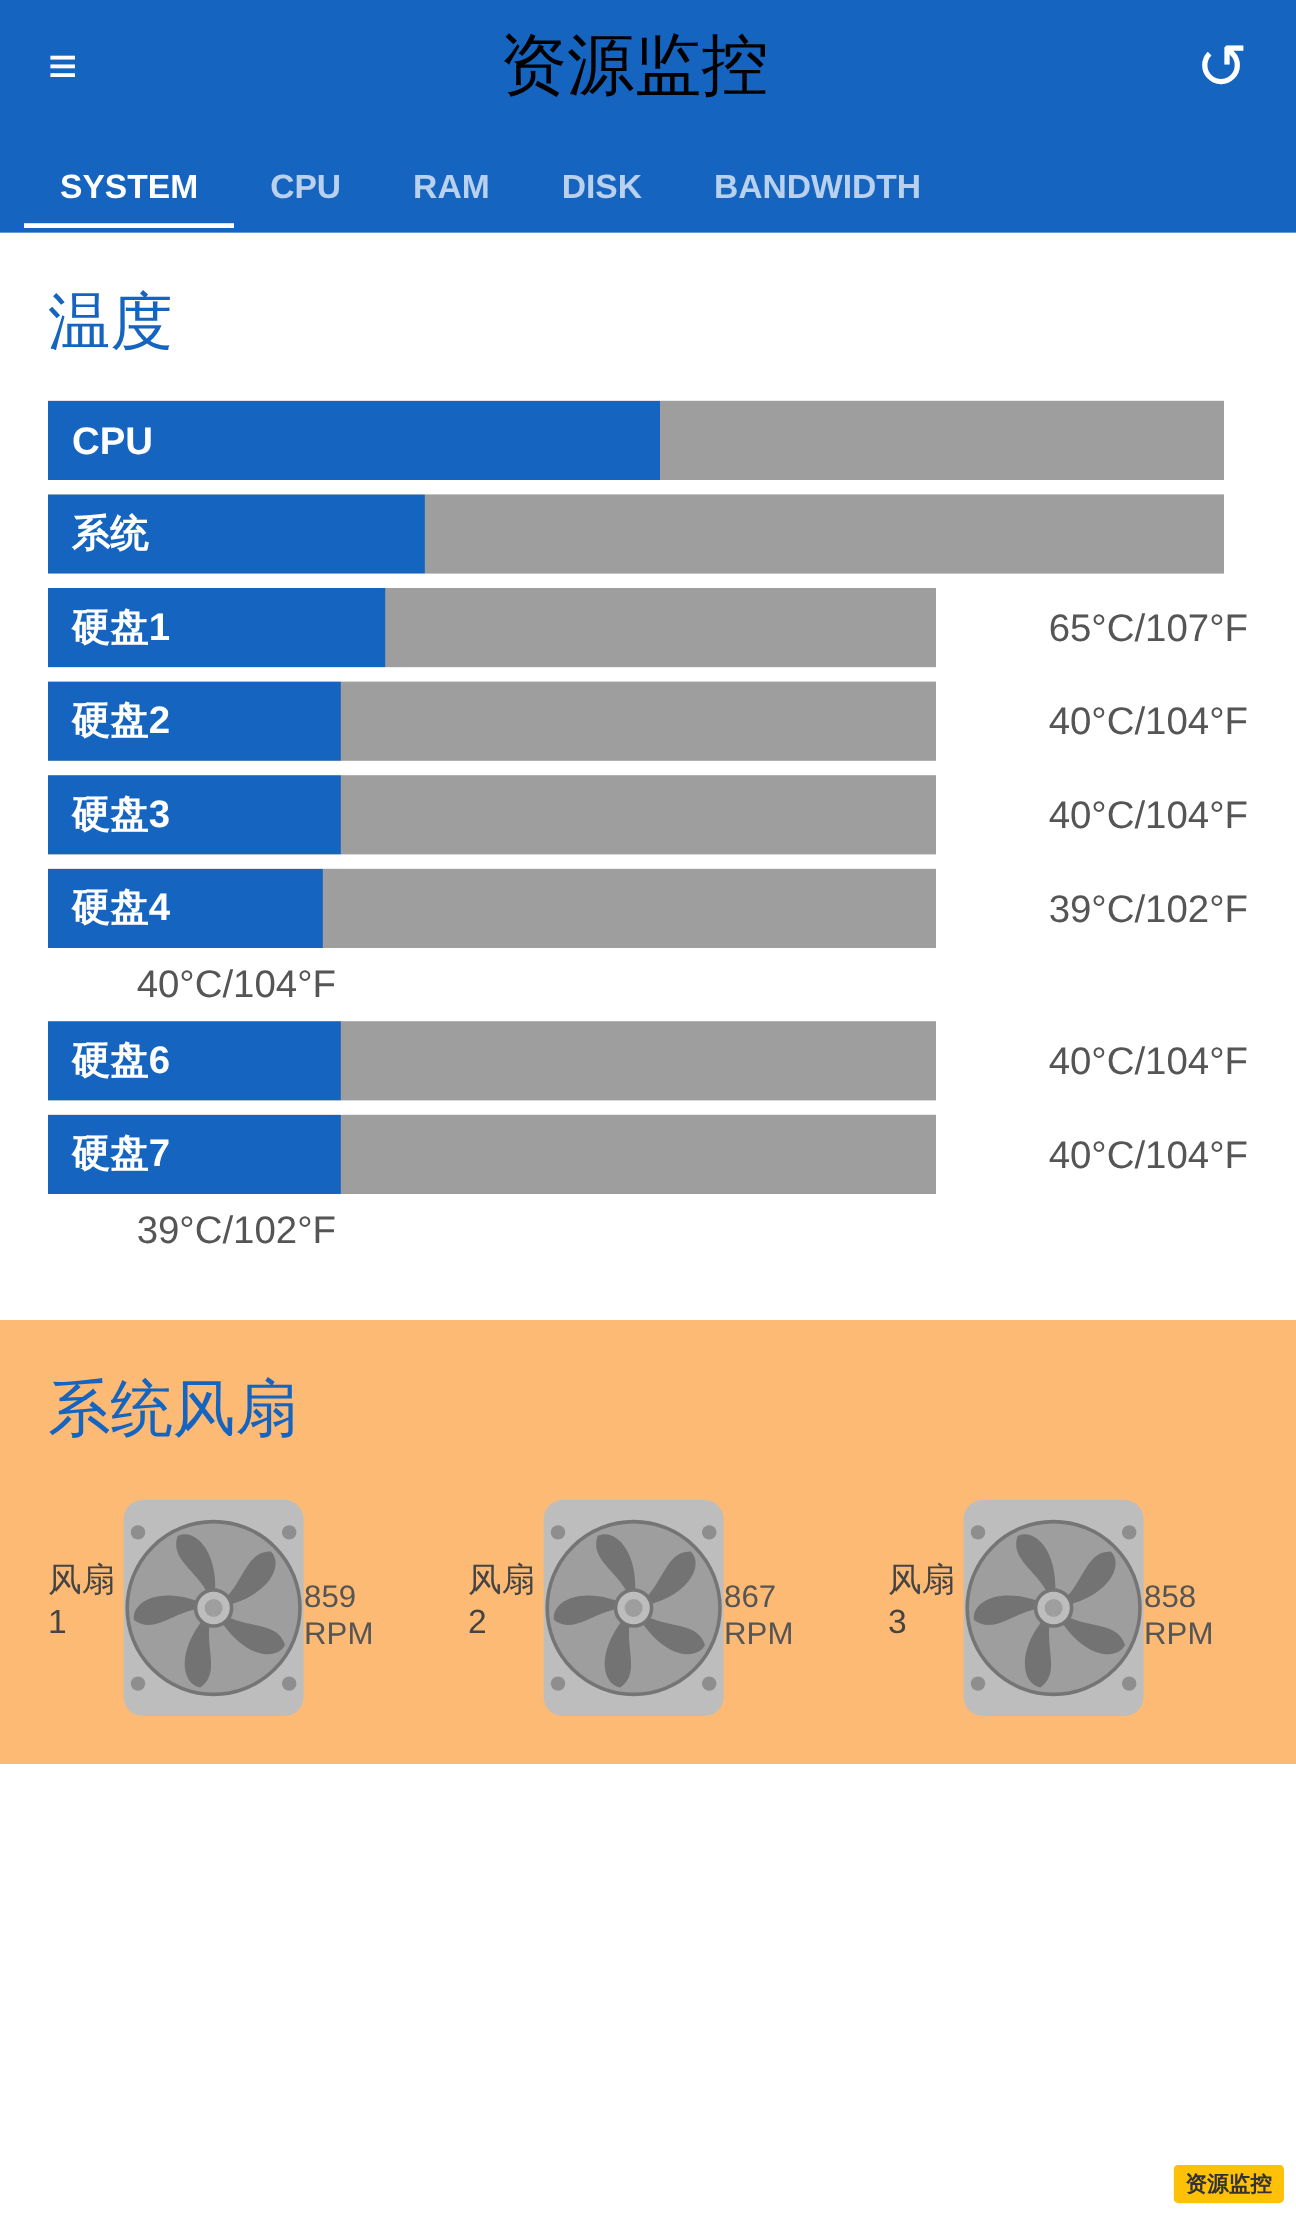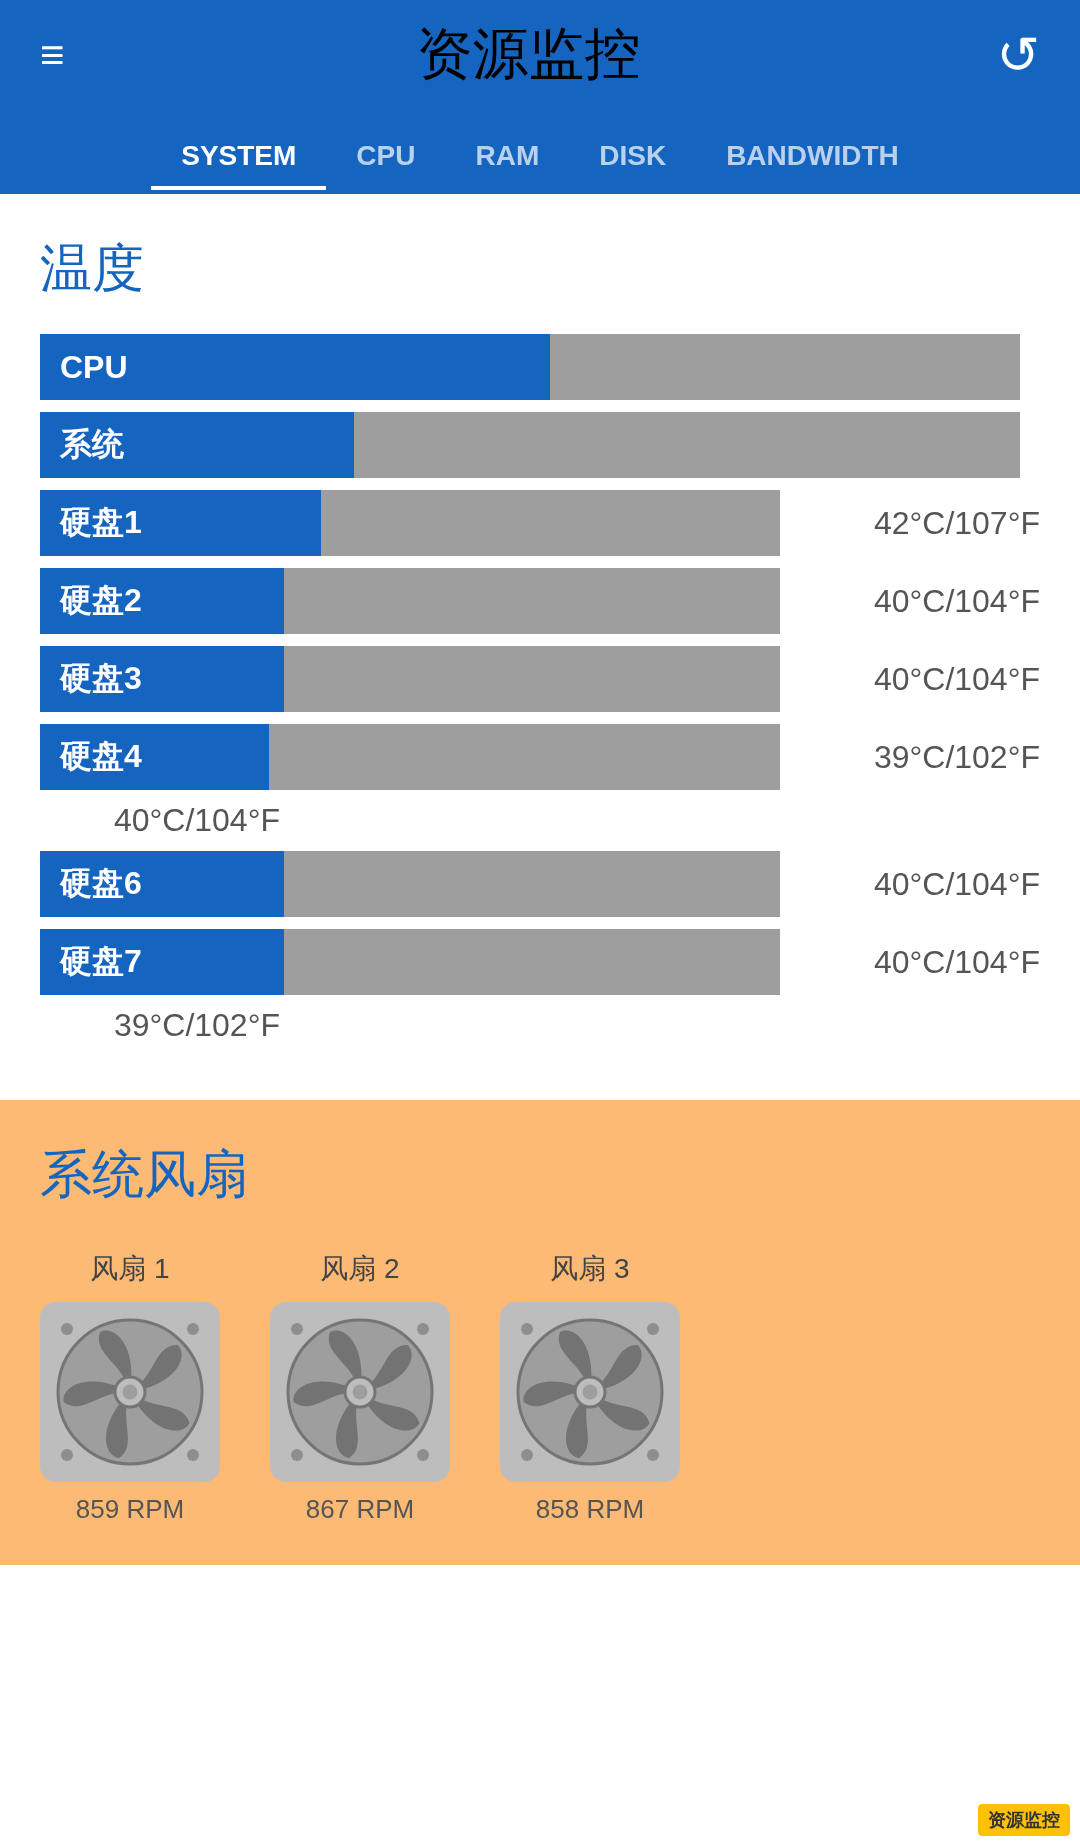--- a/index.html
+++ b/index.html
@@ -40,21 +40,20 @@
       cursor: pointer;
     }
 
     
     .tabs {
       background: #1565C0;
       display: flex;
       align-items: flex-end;
       padding: 0 20px;
       height: 80px;
-      justify-content: center;
     }
     .tab {
       color: rgba(255,255,255,0.7);
       font-size: 28px;
       font-weight: bold;
       padding: 10px 30px 14px 30px;
       cursor: pointer;
       text-transform: uppercase;
       border-bottom: 4px solid transparent;
     }
@@ -131,21 +130,21 @@
       font-weight: normal;
       margin-bottom: 40px;
     }
     .fans-container {
       display: flex;
       gap: 50px;
       align-items: flex-start;
     }
     .fan-item {
       display: flex;
-      flex-direction: column;
+      flex-direction: row;
       align-items: center;
     }
     .fan-label {
       color: #444444;
       font-size: 28px;
       margin-bottom: 14px;
     }
     .fan-icon-wrapper {
       width: 180px;
       height: 180px;
@@ -215,21 +214,21 @@
           <span class="temp-label">系统</span>
         </div>
       </div>
     </div>
       <div class="temp-row">
       <div class="temp-bar-container">
         <div class="temp-bar-fill" style="width: 38%">
           <span class="temp-label">硬盘1</span>
         </div>
       </div>
-      <div class="temp-value">42°C/107°F</div>
+      <div class="temp-value">65°C/107°F</div>
     </div>
       <div class="temp-row">
       <div class="temp-bar-container">
         <div class="temp-bar-fill" style="width: 33%">
           <span class="temp-label">硬盘2</span>
         </div>
       </div>
       <div class="temp-value">40°C/104°F</div>
     </div>
       <div class="temp-row">

